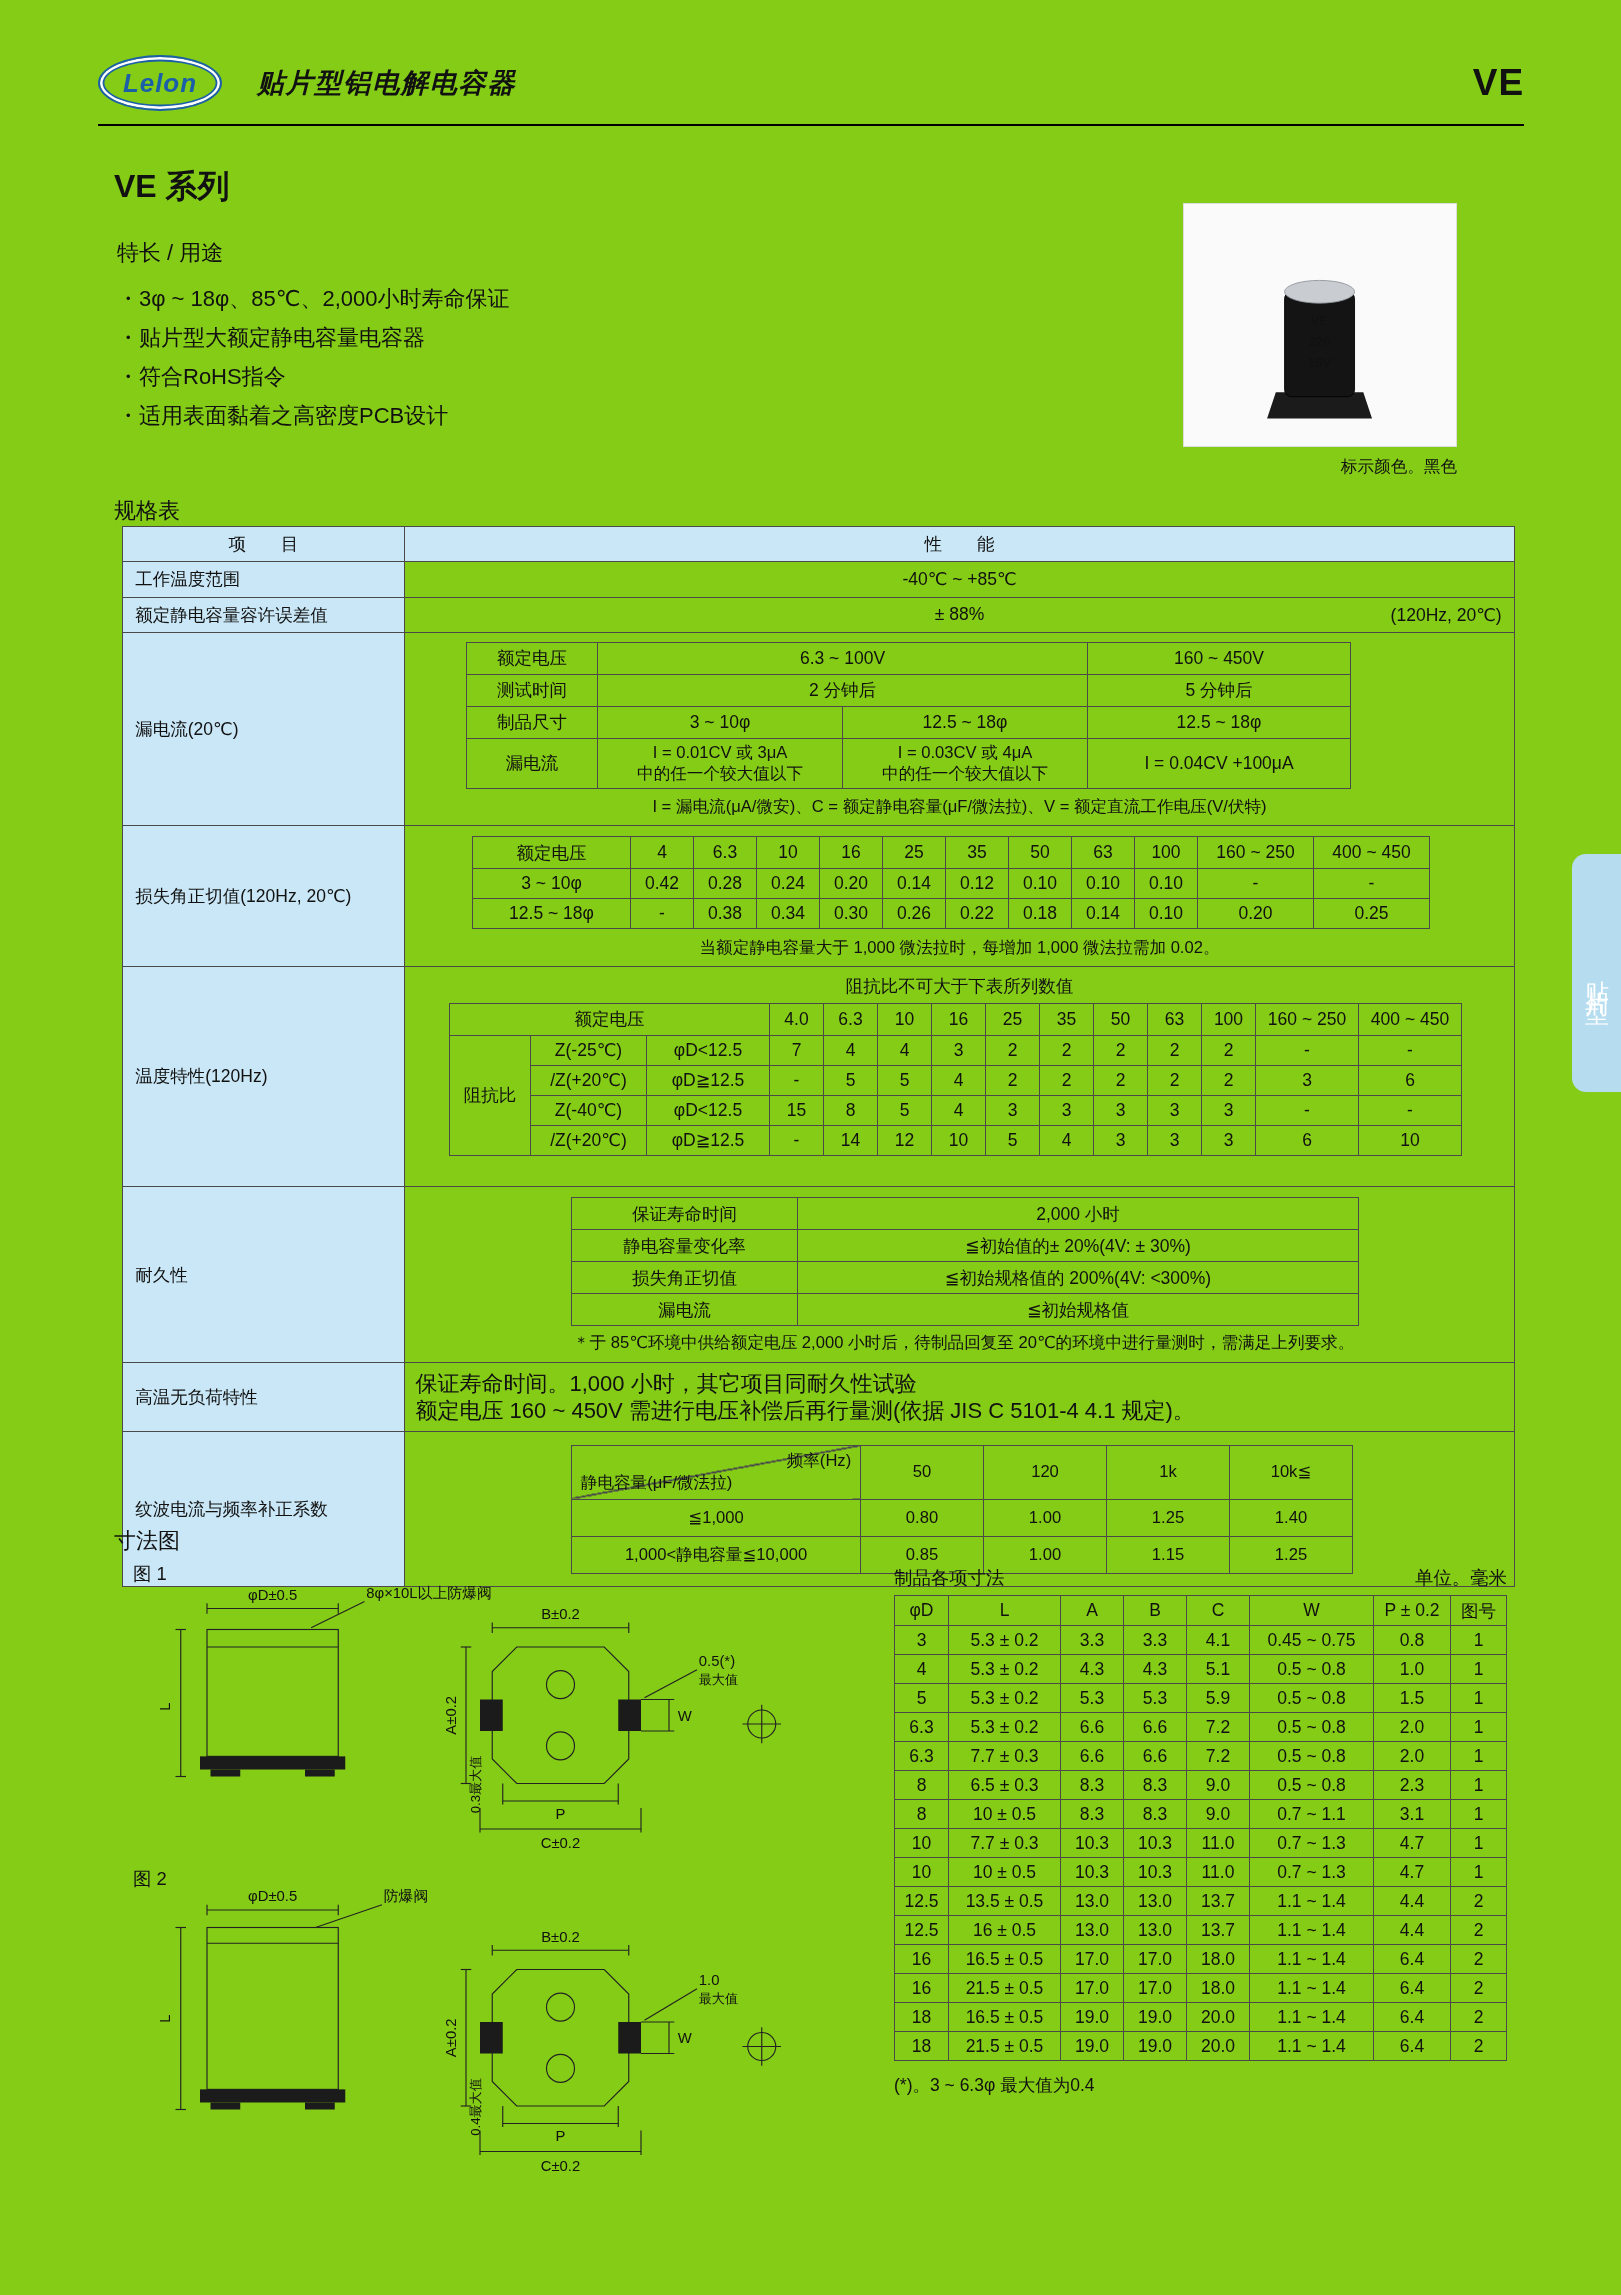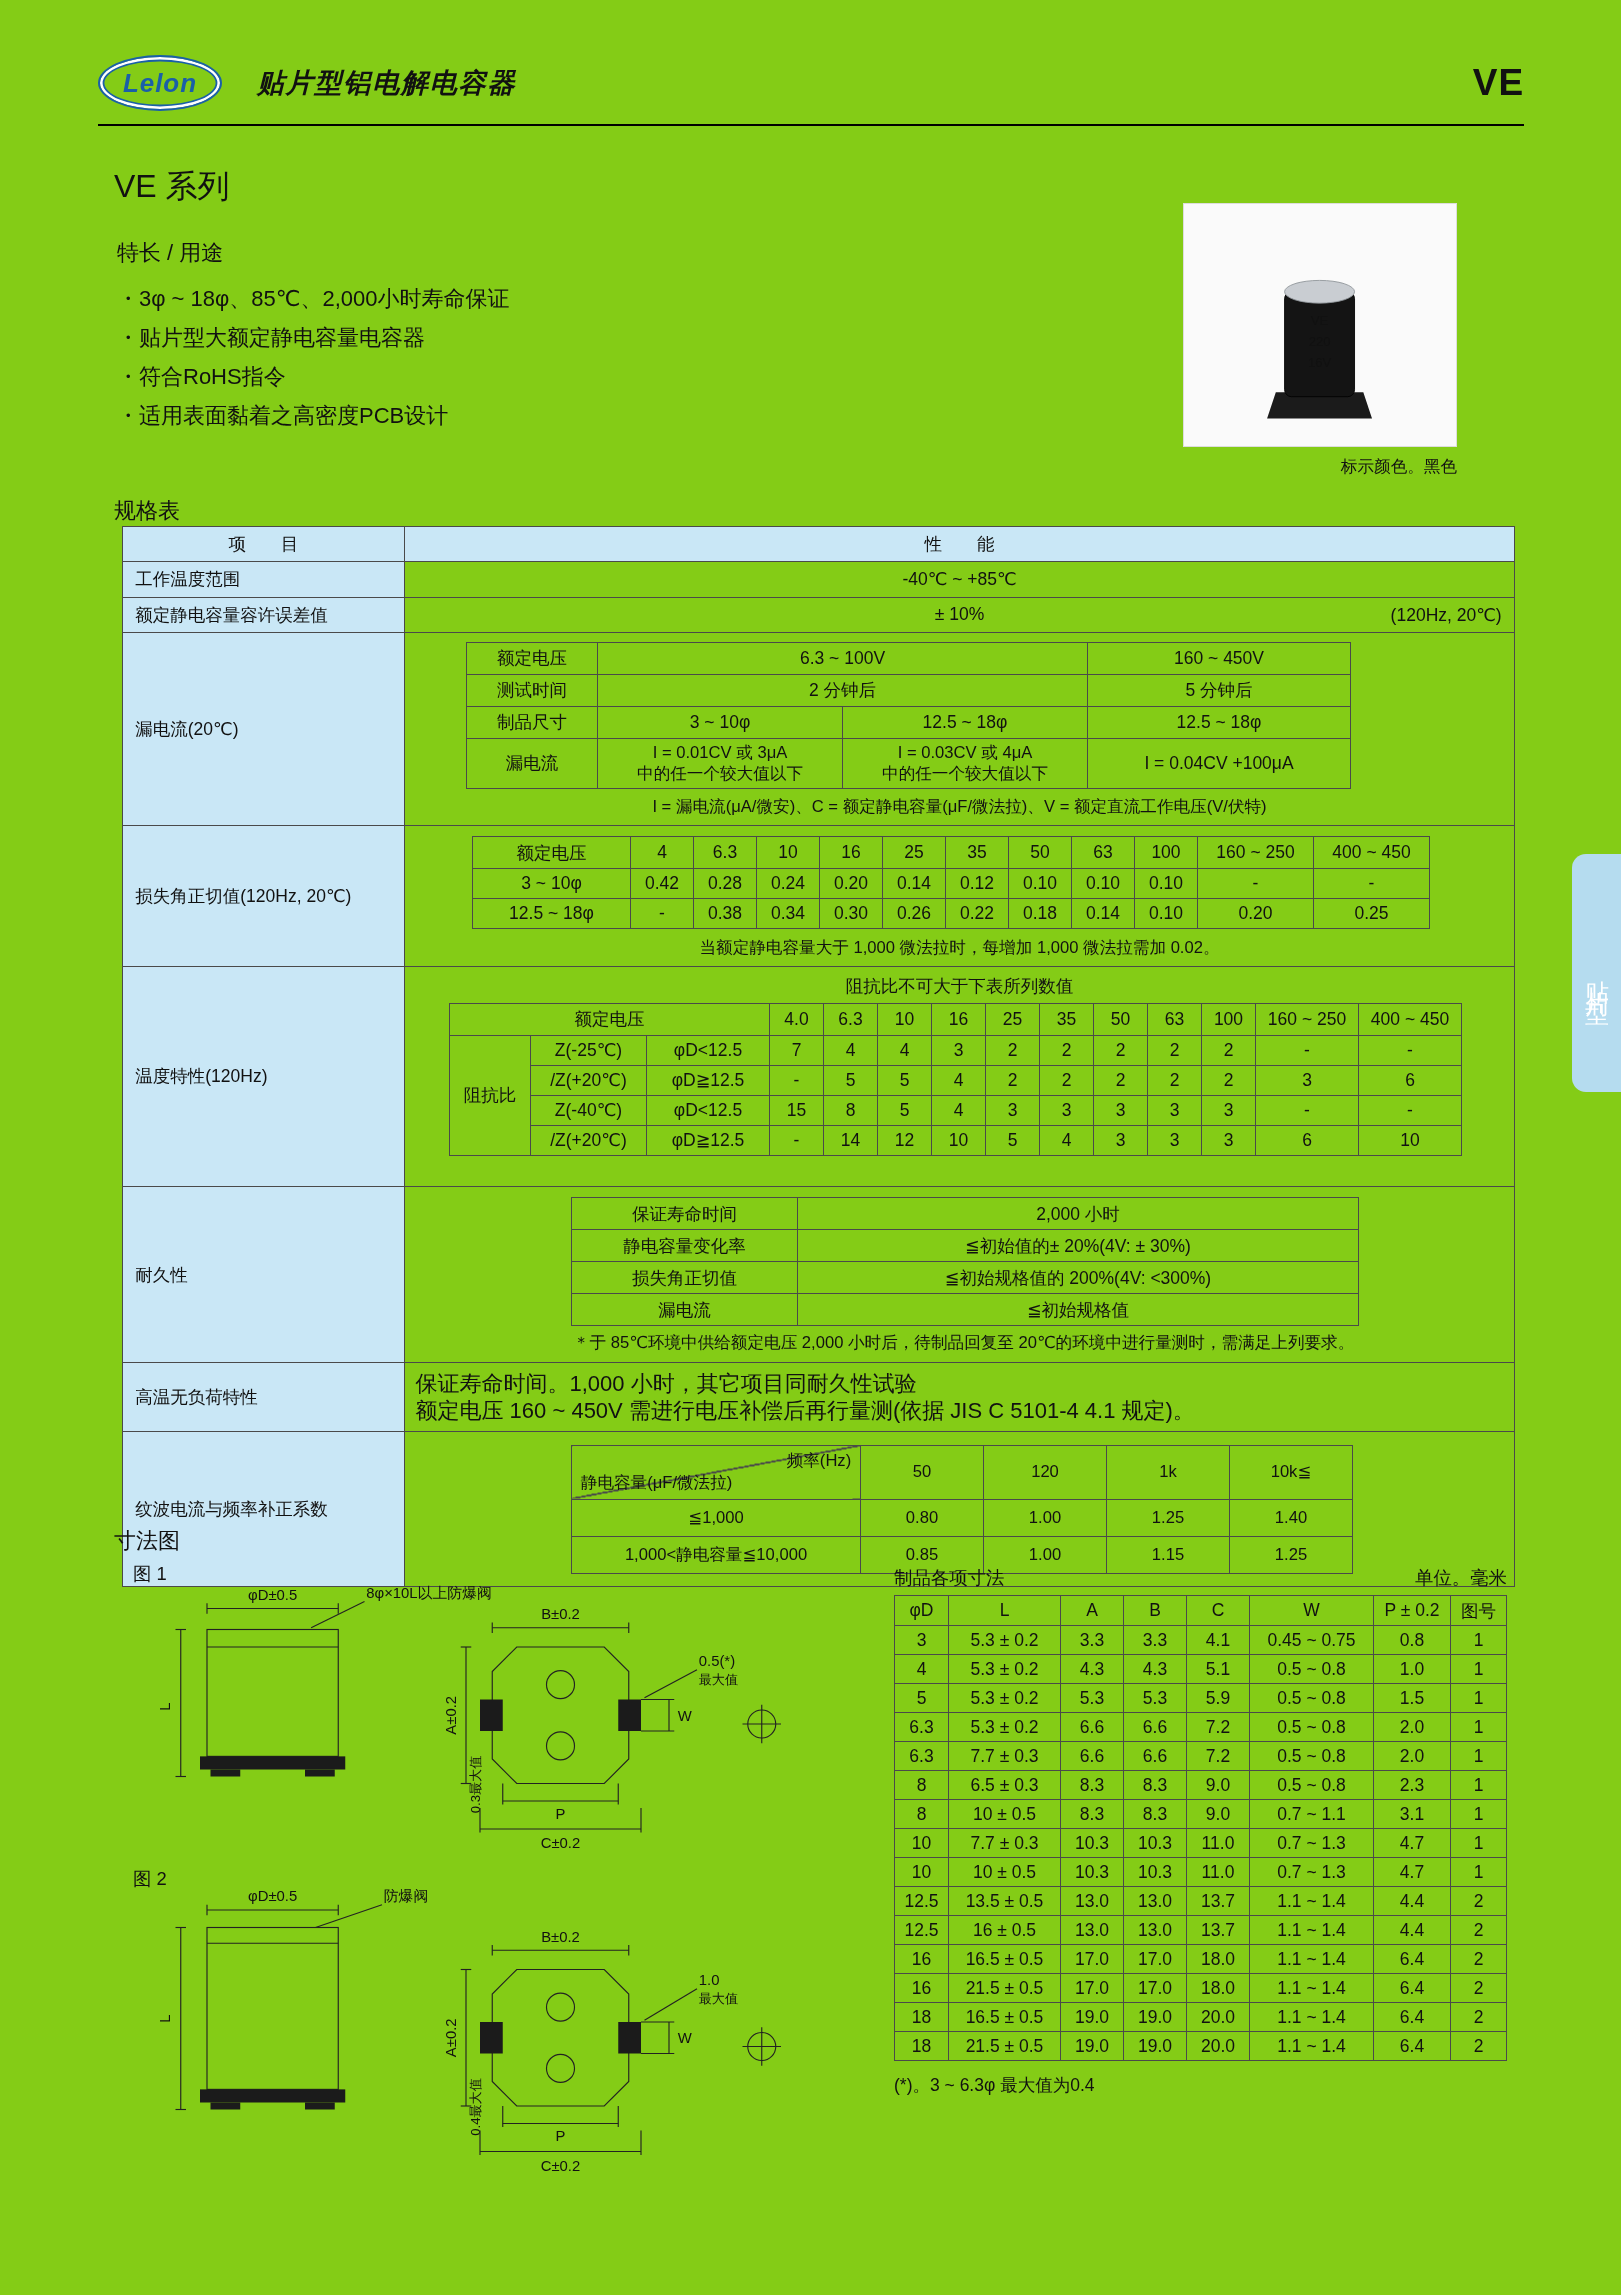--- a/index.html
+++ b/index.html
@@ -11,21 +11,21 @@
   }
   
   .header { position:absolute; left:98px; right:98px; top:48px; height:70px; display:flex; align-items:center; }
   .logo { width:124px; height:56px; border:2.6px solid #1a5fa8; border-radius:50%;
           box-shadow: inset 0 0 0 2.6px #fff, inset 0 0 0 4.4px #1a5fa8;
           display:flex; align-items:center; justify-content:center; }
   .logo-text { color:#1a5fa8; font-size:26px; font-weight:bold; font-style:italic; letter-spacing:0.9px; }
   .header-title { margin-left:35px; font-size:27px; font-weight:bold; font-style:italic; letter-spacing:1.8px; }
   .series-code { margin-left:auto; font-size:37px; font-weight:bold; letter-spacing:0.9px; }
   .header-rule { position:absolute; left:98px; right:98px; top:124px; border-top:2.6px solid #000; }
-  .series-title { position:absolute; left:114px; top:165px; font-size:32px; font-weight:normal; }
+  .series-title { position:absolute; left:114px; top:165px; font-size:32px; font-weight:bold; }
 
   
   .features { position:absolute; left:117px; top:238px; font-size:22px; }
   .features .f-head { margin-bottom:10.5px; }
   .features ul { list-style:none; }
   .features li { line-height:39px; }
 
   
   .photo-box { position:absolute; left:1183px; top:203px; width:274px; height:244px;
                background:#fafafa; border:0.9px solid #ddd; }
@@ -138,21 +138,21 @@
           <td>项　　目</td>
           <td>性　　能</td>
         </tr>
         <tr>
           <td class="lbl">工作温度范围</td>
           <td class="valcell">-40℃ ~ +85℃</td>
         </tr>
         <tr>
           <td class="lbl">额定静电容量容许误差值</td>
           <td class="tol-cell">
-            <span>± 10%</span>
+            <span>± 88%</span>
             <span class="tol-cond">(120Hz, 20℃)</span>
           </td>
         </tr>
         <tr>
           <td class="lbl">漏电流(20℃)</td>
           <td>
             <table class="inner leak-table">
               <colgroup>
                   <col style="width:131px">
                   <col style="width:245px">

